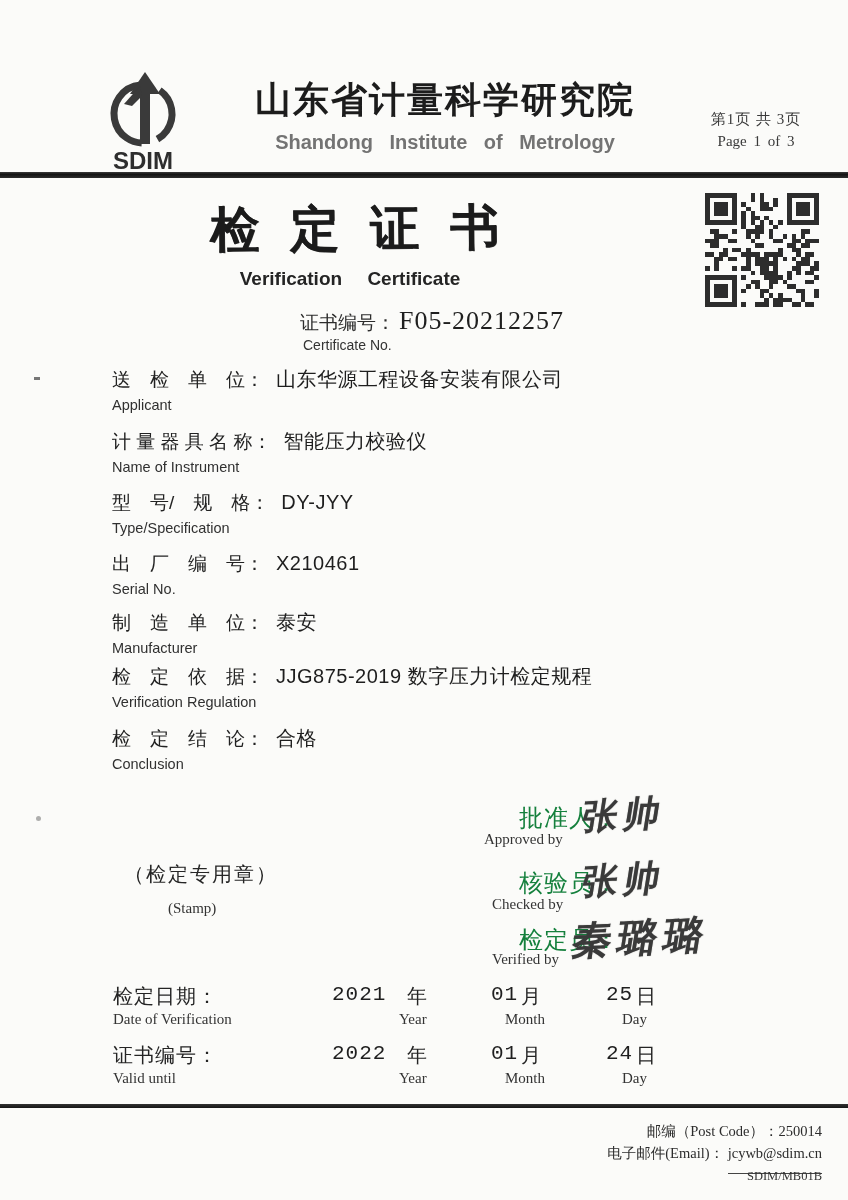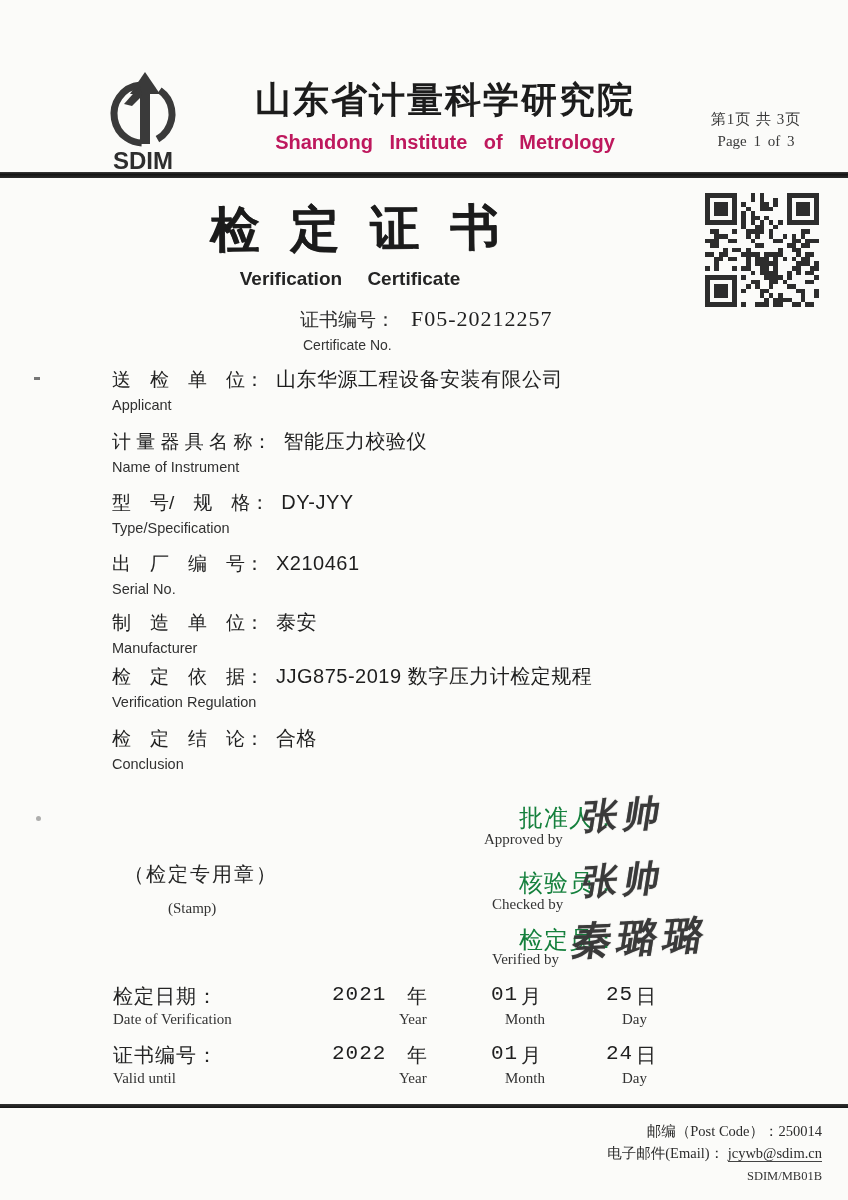--- a/index.html
+++ b/index.html
@@ -10,39 +10,39 @@
     font-family:"Liberation Serif", serif;
   }
   .abs { position:absolute; }
   .sans { font-family:"Liberation Sans", sans-serif; }
 
   
   .logo { left:88px; top:70px; width:118px; height:104px; }
   .org-zh { left:205px; top:76px; width:480px; text-align:center;
     font-size:36px; font-weight:bold; letter-spacing:2px; color:#1c1c1c; }
   .org-en { left:205px; top:131px; width:480px; text-align:center;
-    font-size:20px; font-weight:bold; word-spacing:11px; color:#be185d; }
+    font-size:20px; font-weight:bold; word-spacing:11px; color:#737373; }
   .page-info { right:22px; top:110px; width:140px; text-align:center; color:#3a3a3a; }
   .page-info .zh { font-size:15px; letter-spacing:1px; }
   .page-info .en { font-size:15px; margin-top:4px; word-spacing:3px; }
   .rule-top { left:0; top:172px; width:848px; height:6px;
     background:linear-gradient(#3a3a3a,#141414 40%,#2d2d2d); }
 
   
   .qr { left:705px; top:193px; width:114px; height:114px; }
   .qr svg { width:100%; height:100%; }
 
   
   .title-zh { left:60px; top:196px; width:620px; text-align:center;
     font-size:49px; font-weight:900; letter-spacing:31px; color:#1b1b1b;
     transform:rotate(-0.6deg); text-shadow:0.5px 0.5px 0 #333; }
   .title-en { left:40px; top:268px; width:620px; text-align:center;
     font-size:19px; font-weight:bold; word-spacing:20px; color:#242424; }
   .certno { left:300px; top:306px; font-size:19px; color:#2c2c2c; }
-  .certno .val { font-size:22px; margin-left:16px; letter-spacing:1px; color:#1f1f1f; }
+  .certno .val { font-size:26px; margin-left:4px; letter-spacing:1px; color:#1f1f1f; }
   .certno-en { left:303px; top:337px; font-size:14px; color:#333; }
 
   
   .field { left:112px; width:660px; }
   .field .zh-line { display:flex; align-items:baseline; }
   .field .label { font-size:19px; font-weight:500; color:#222;
     font-family:"Liberation Sans", sans-serif; white-space:pre; }
   .field .value { font-size:20px; color:#1e1e1e; margin-left:12px;
     font-family:"Liberation Sans", sans-serif; letter-spacing:0.5px; white-space:pre; }
   .field .en { font-size:14.5px; color:#303030; margin-top:4px;
@@ -63,21 +63,21 @@
   .date-num { font-size:21px; color:#1f1f1f; letter-spacing:1px;font-family:Liberation Mono, monospace; }
   .date-cjk { font-size:20px; color:#242424; }
   .date-sub { font-size:15px; color:#333; }
 
   
   .rule-bottom { left:0; top:1104px; width:848px; height:4px;
     background:linear-gradient(#333,#161616); }
   .foot { font-size:14.5px; color:#2c2c2c; line-height:22px; }
   .foot-left { left:30px; top:1120px; width:580px; }
   .foot-right { right:26px; top:1120px; width:300px; text-align:right; }
-  .email-val { border-bottom:1px solid #444; padding-bottom:0; }
+  .email-val { border-bottom:1px solid #444; padding-bottom:12px; }
   .form-code { font-size:12.5px; margin-top:1px; color:#333; }
 
   .speck1 { left:34px; top:377px; width:6px; height:3px; background:#4a4a4a; opacity:.75; }
   .speck2 { left:36px; top:816px; width:5px; height:5px; background:#707070;
     border-radius:50%; opacity:.55; }
 </style>
 </head>
 <body>
 
 <div class="page">

